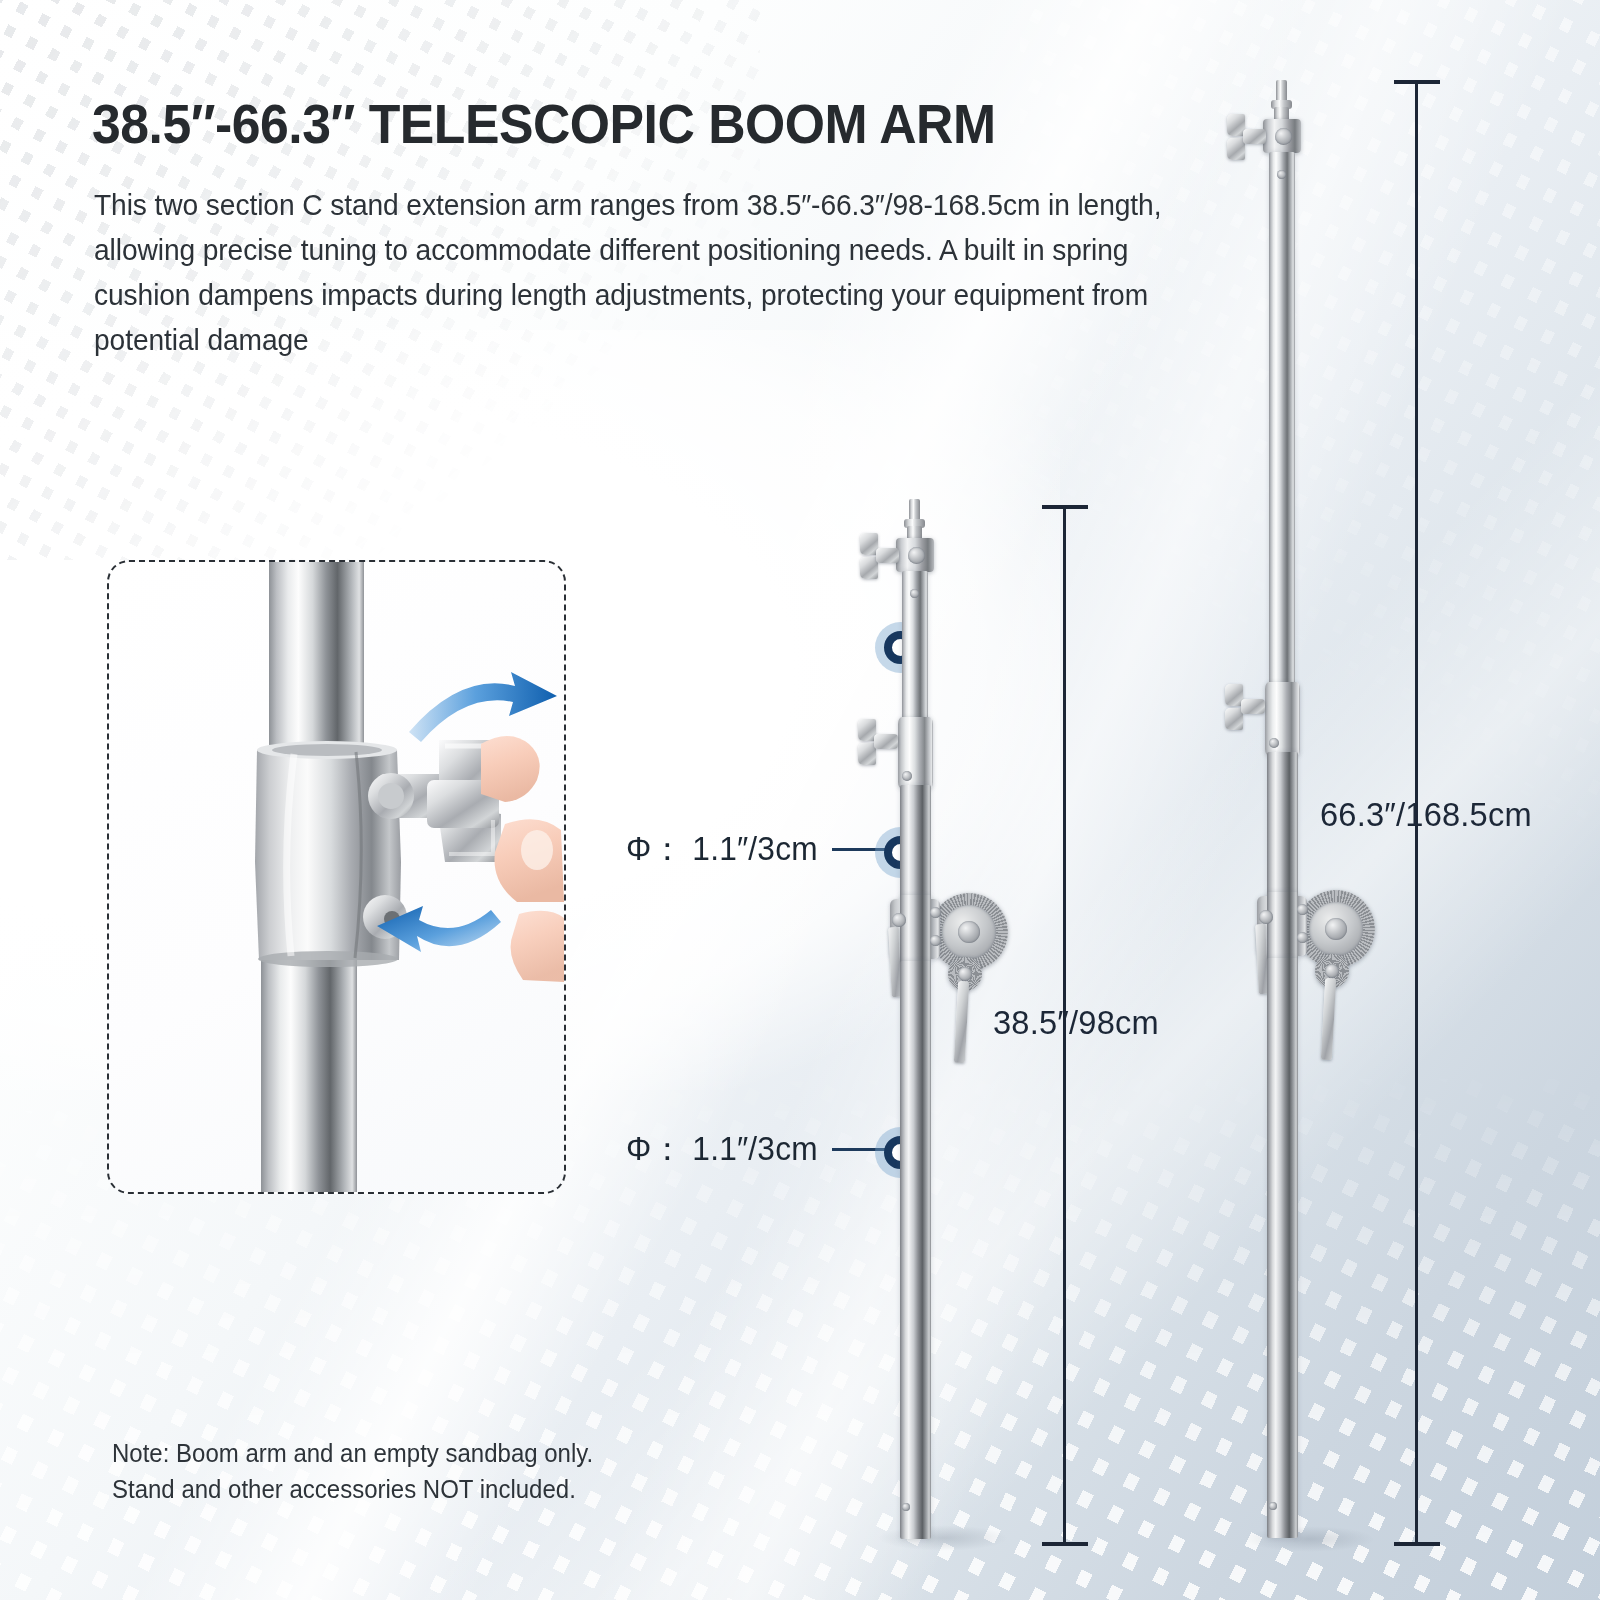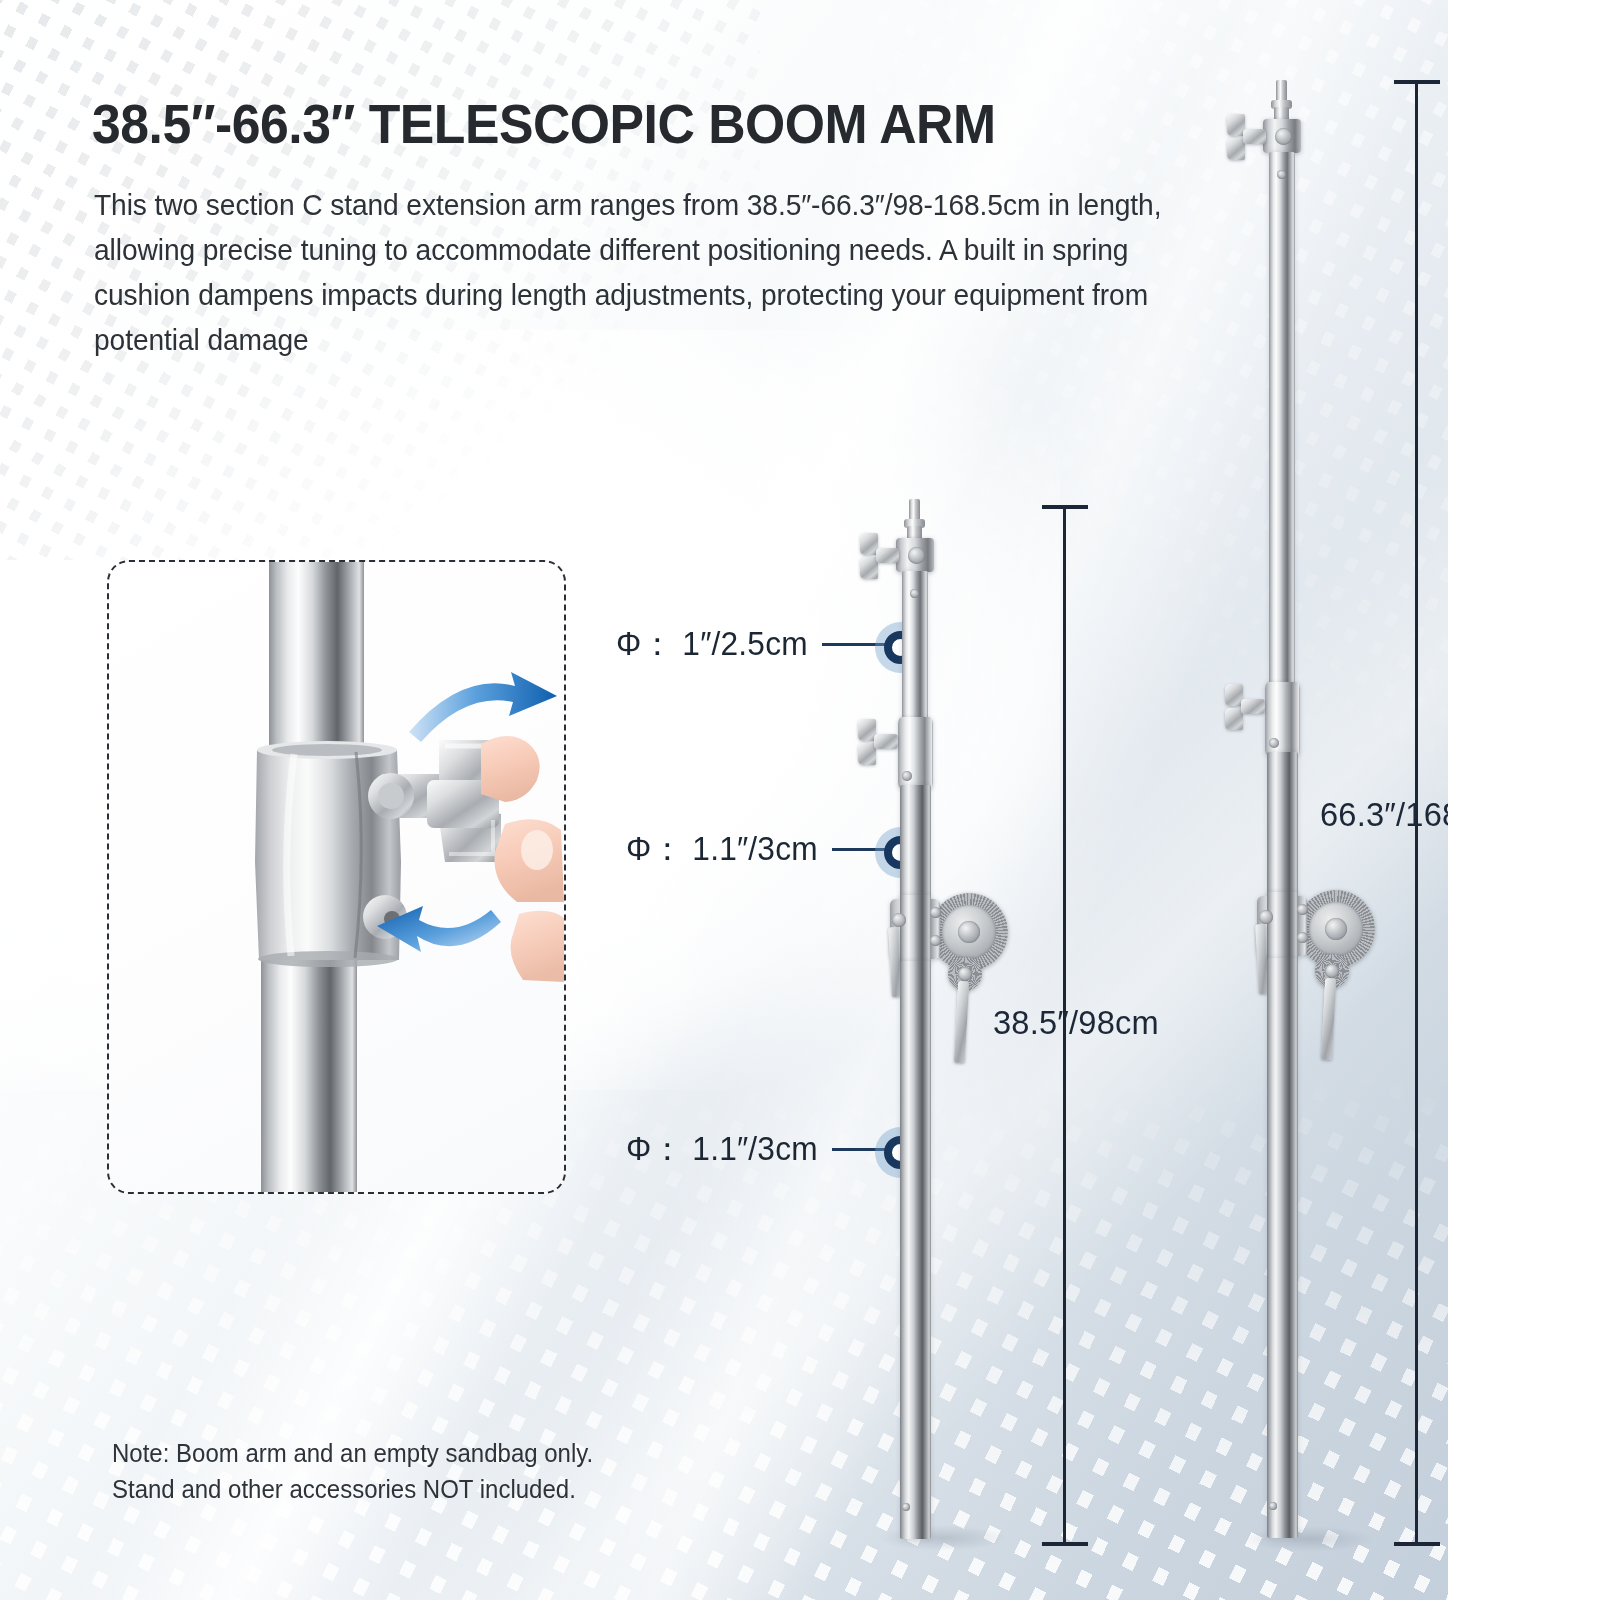--- a/index.html
+++ b/index.html
@@ -3,21 +3,21 @@
 <meta charset="utf-8">
 <style>
   html,body{margin:0;padding:0;}
   body{
     width:1600px;height:1600px;overflow:hidden;
     font-family:"Liberation Sans", sans-serif;
     background:#ffffff;
     color:#23282e;
     position:relative;
   }
-  #stage{position:absolute;inset:0;width:1448px;height:1600px;overflow:hidden;}
+  #stage{position:absolute;inset:0;width:1600px;height:1600px;overflow:hidden;}
 
   
   .bg-base{
     position:absolute;inset:0;
     background:
       linear-gradient(127deg,
         #ffffff 0%,
         #fdfefe 26%,
         #f4f7f9 44%,
         #e9eef3 58%,
@@ -312,24 +312,20 @@
         <g>
           <path d="M372 182 Q400 166 420 182 Q436 196 428 218 Q418 238 396 240 L372 232 Z" fill="url(#fingerG)"></path>
           <path d="M396 262 Q430 250 452 268 L455 340 L408 340 Q382 320 386 290 Z" fill="url(#fingerG)"></path>
           <path d="M410 352 Q440 344 455 356 L455 420 L414 418 Q396 392 404 372 Z" fill="url(#fingerG)" opacity=".95"></path>
           <ellipse cx="428" cy="288" rx="16" ry="20" fill="#fdf0e9" opacity=".8"></ellipse>
         </g>
       </svg>
     </div>
   </div>
 
-  <div class="callout" style="left:608px;top:622px;">
-    <span class="ctext">Φ： 1″/2.5cm</span>
-    <span class="cline" style="width:70px;"></span>
-  </div>
   <div class="dot" style="left:884px;top:631px;"></div>
 
   <div class="callout" style="left:618px;top:827px;">
     <span class="ctext">Φ： 1.1″/3cm</span>
     <span class="cline" style="width:62px;"></span>
   </div>
   <div class="dot" style="left:884px;top:836px;"></div>
 
   <div class="callout" style="left:618px;top:1127px;">
     <span class="ctext">Φ： 1.1″/3cm</span>

